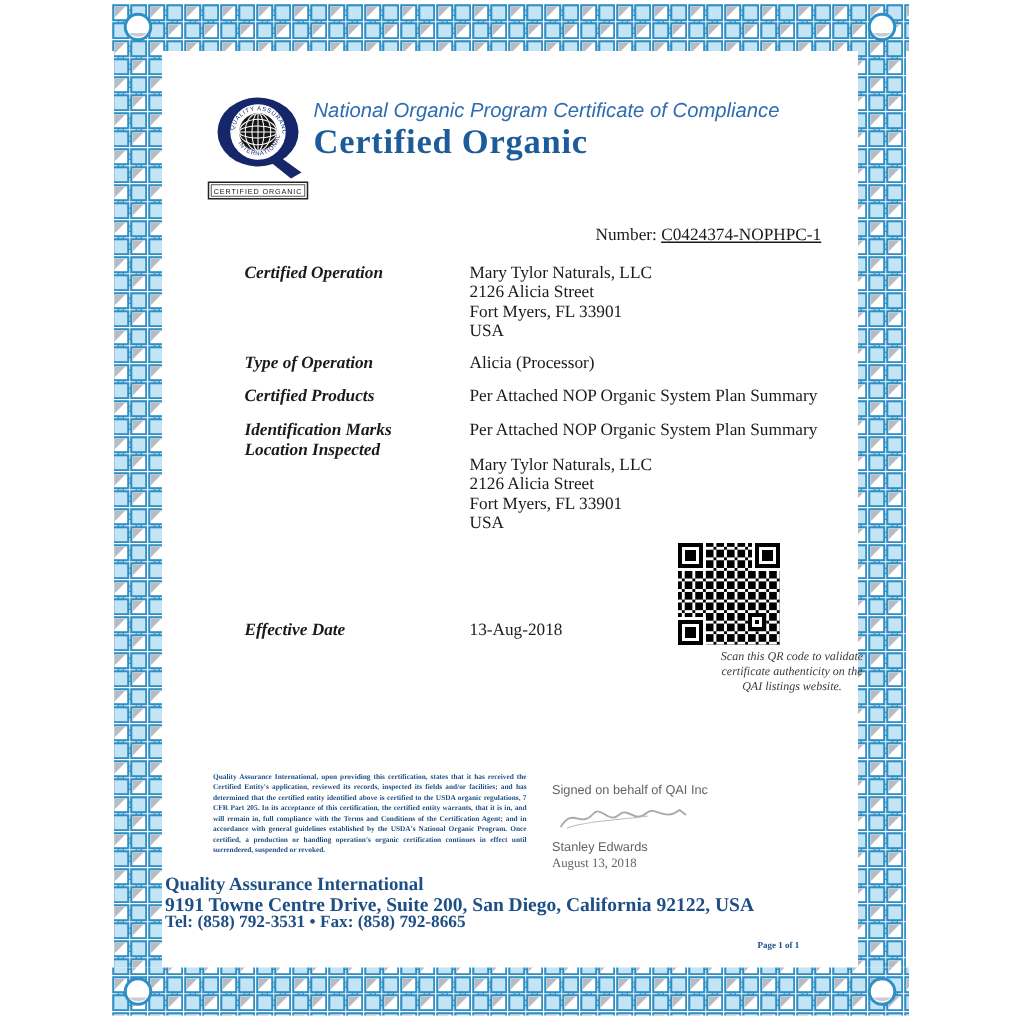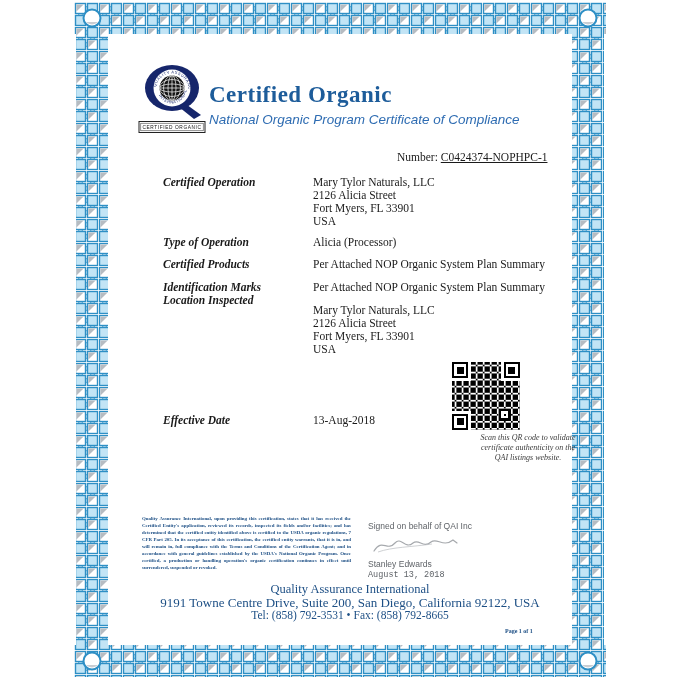--- a/index.html
+++ b/index.html
@@ -1,21 +1,21 @@
 <!DOCTYPE html>
 <html><head>
 <meta charset="utf-8">
 <style>
   html,body{margin:0;padding:0;background:#fff;}
   .page{position:relative;width:679px;height:679px;background:#fff;overflow:hidden;
         font-family:"Liberation Serif",serif;color:#1a1a1a;}
   .abs{position:absolute;}
   
   .title-line1{left:209px;top:66px;font-family:"Liberation Sans",sans-serif;
-               font-style:italic;font-size:13.5px;color:#2e6cb2;white-space:nowrap;margin-top:46px;}
+               font-style:italic;font-size:13.5px;color:#2e6cb2;white-space:nowrap;}
   .title-line2{left:209px;top:82px;font-weight:bold;font-size:23px;color:#1d5c9a;
                letter-spacing:.5px;white-space:nowrap;}
   
   .number-line{left:397px;top:151px;font-size:11.5px;white-space:nowrap;}
   .number-line .num{text-decoration:underline;}
   
   .field-label{font-weight:bold;font-style:italic;font-size:11.5px;width:132px;
                left:163px;line-height:13px;}
   .field-value{left:313px;font-size:11.5px;line-height:13px;white-space:pre-line;width:260px;}
   
@@ -24,24 +24,24 @@
               line-height:1.25;text-align:center;color:#3a3a3a;margin-left:40px;}
   
   .legal{left:142px;top:516px;width:209px;font-size:4.9px;font-weight:bold;
          color:#1d4f85;text-align:justify;line-height:1.42;}
   
   .sig-label{left:368px;top:521px;font-family:"Liberation Sans",sans-serif;
              font-size:8.5px;color:#5f6368;white-space:nowrap;}
   .sig-scribble{left:372px;top:534px;}
   .sig-name{left:368px;top:559px;font-family:"Liberation Sans",sans-serif;
             font-size:8.5px;color:#5f6368;white-space:nowrap;}
-  .sig-date{left:368px;top:570px;font-family:Liberation Mono, monospace;
+  .sig-date{left:368px;top:570px;font-family:Liberation Serif, serif;
             font-size:8.5px;color:#5f6368;white-space:nowrap;}
   
-  .footer{left:110px;top:583px;width:480px;text-align:center;color:#1d4f85;font-weight:normal;}
+  .footer{left:110px;top:583px;width:480px;color:#1d4f85;font-weight:bold;}
   .footer .l1{font-size:12.5px;line-height:13px;}
   .footer .l2{font-size:13px;line-height:13px;}
   .footer .l3{font-size:11.5px;line-height:13px;}
   .footer .l4{font-size:11.5px;line-height:13px;}
   .footer .link{text-decoration:underline;cursor:pointer;color:#1d4f85;}
   .page-num{left:505px;top:628px;font-size:6px;font-weight:bold;color:#1d4f85;}
   .logo-wrap{left:138px;top:60px;}
 </style>
 </head>
 <body>

